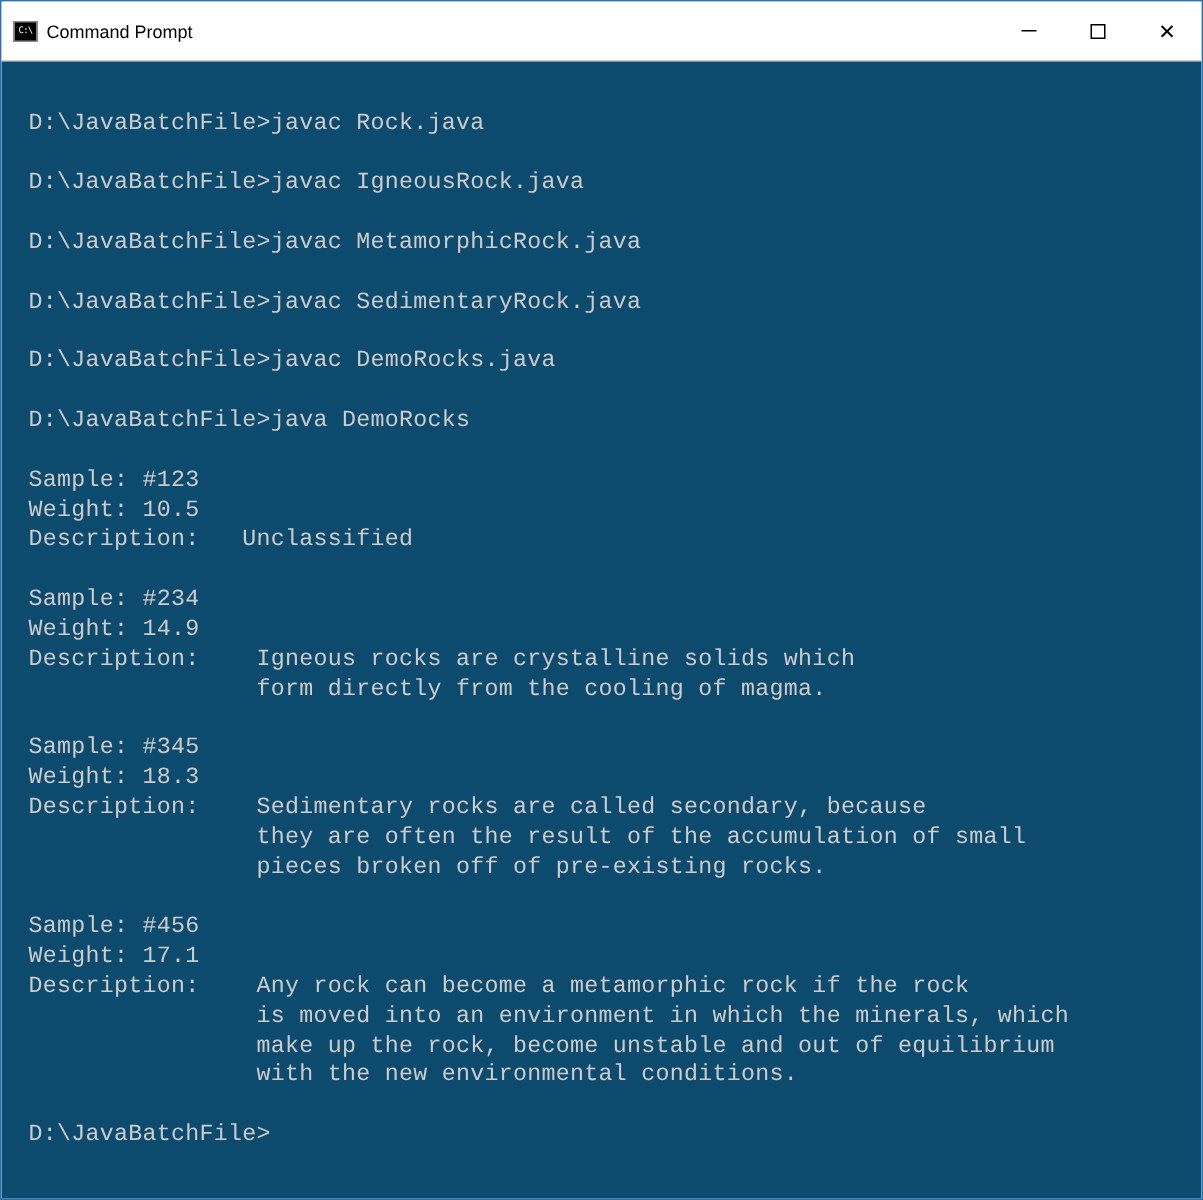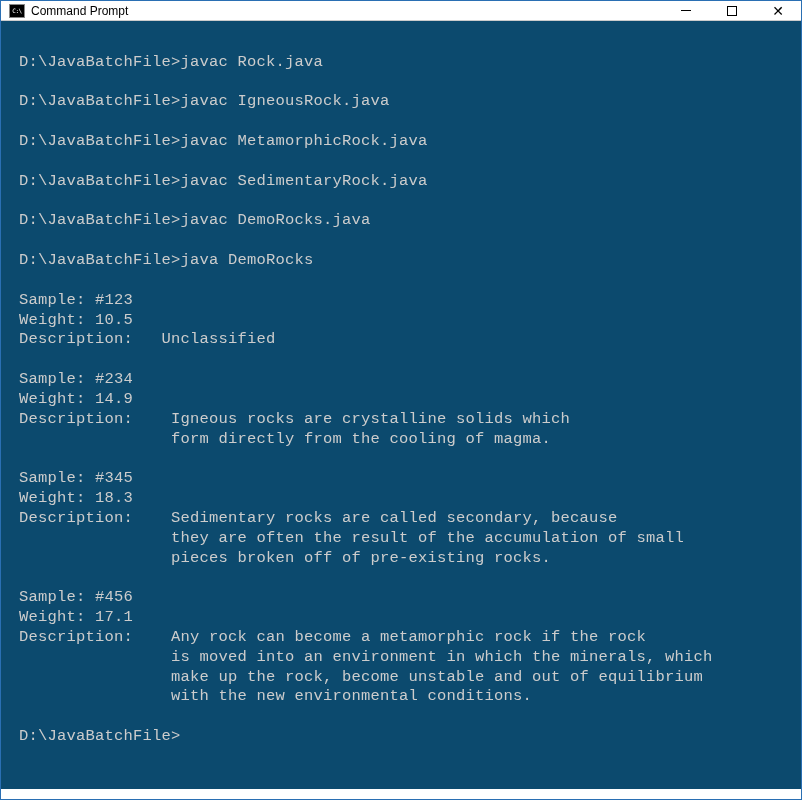--- a/index.html
+++ b/index.html
@@ -9,21 +9,21 @@
     }
     body {
       font-family: "Segoe UI", Tahoma, sans-serif;
       width: 802px;
       height: 800px;
       overflow: hidden;
       background: #fff;
       border: 1px solid #2a6fb3;
     }
     .titlebar {
-      height: 20px;
+      height: 40px;
       background: #fff;
       border-bottom: 1px solid #ccc;
       display: flex;
       align-items: center;
       padding-left: 8px;
     }
     .titlebar-icon {
       width: 16px;
       height: 14px;
       background: #000;

